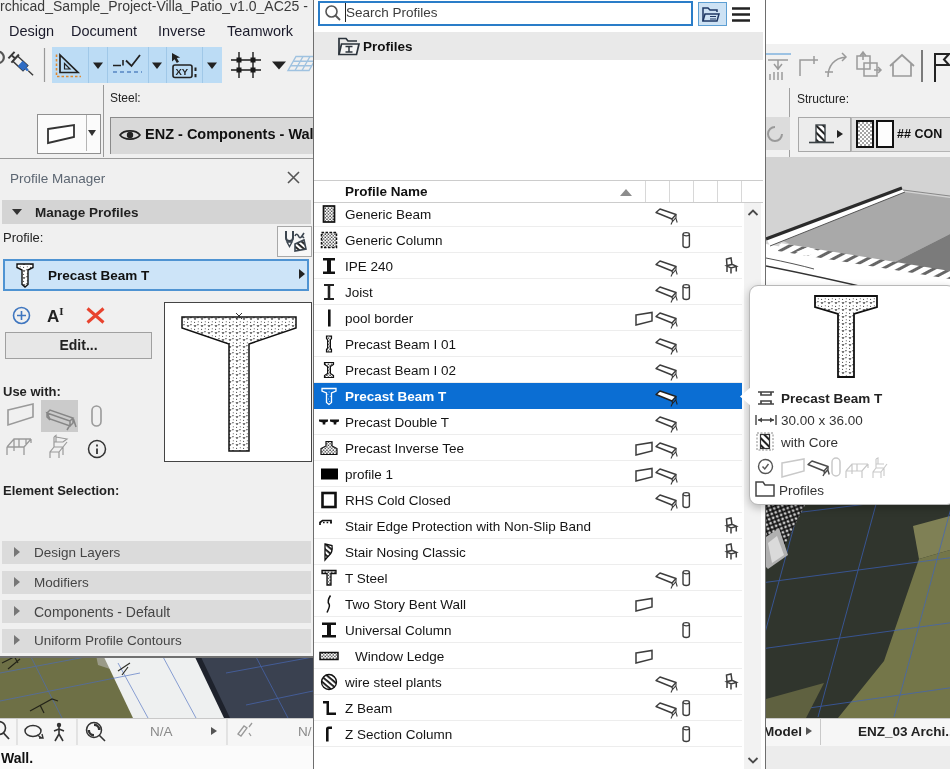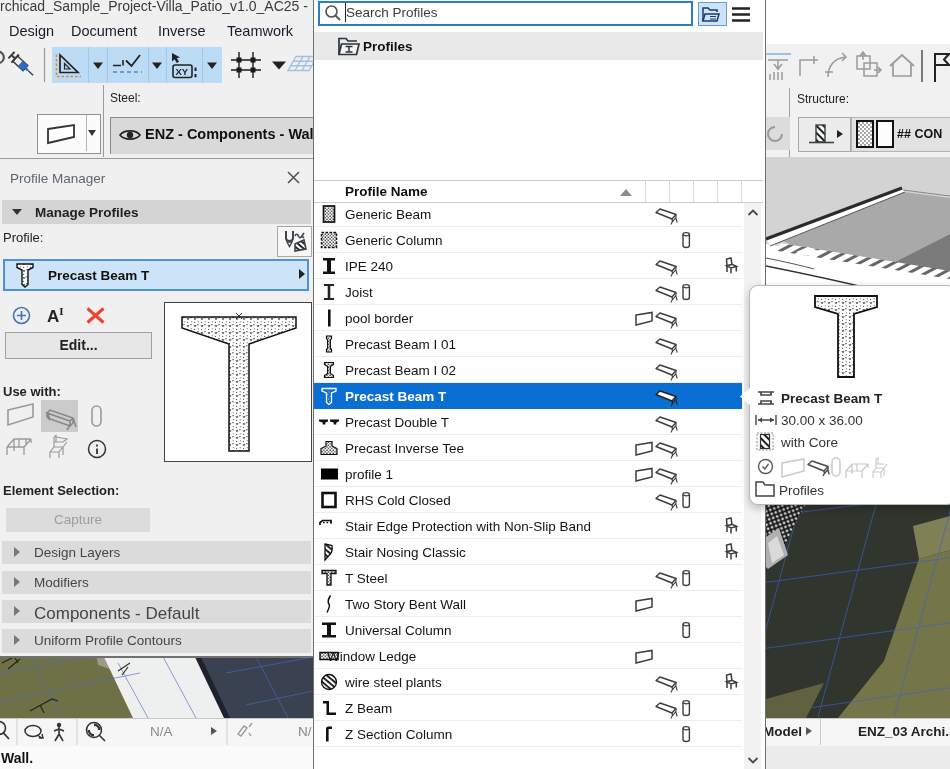--- a/index.html
+++ b/index.html
@@ -331,33 +331,32 @@
             </g>
   <rect x="88" y="7" width="9" height="20" rx="4.5"></rect>
   <path d="M3,48 L10,40 L27,40 M10,40 L10,52 M3,48 L3,56 M3,48 L20,48 L27,40 M20,48 L20,56 M27,40 L27,44 M15,40 L15,48 M22,40 L22,46" stroke-width="1.3"></path>
   <path d="M50,38 L50,48 L59,48 L59,56 M50,48 L46,53 L46,59 M59,48 L63,43 M50,38 L52,36.5 L52,43 M50,43 L59,43 L63,40 L52,38 M46,53 L55,53 L55,59 M55,53 L59,48" stroke-width="1.2"></path>
 </g>
 <circle cx="93" cy="50" r="8.5" fill="none" stroke="#333" stroke-width="1.5"></circle>
 <path d="M93,45.5 L93,47.5 M93,49.5 L93,55" stroke="#333" stroke-width="1.8"></path>
 </svg>
       </div>
   <div class="abs b" style="left:3px;top:324px;font-size:13px;color:#222">Element Selection:</div>
-  <div class="abs" style="left:6px;top:349px;width:144px;height:24px;background:#dcdcdc;text-align:center"><span style="font-size:13.5px;line-height:24px;color:#9d9d9d">Capture</span></div>
 
   <div class="abs" style="left:2px;top:382px;width:309px;height:23px;background:#dbdbdb"></div>
   <div class="abs" style="left:2px;top:412px;width:309px;height:23px;background:#dbdbdb"></div>
   <div class="abs" style="left:2px;top:441px;width:309px;height:23px;background:#dbdbdb"></div>
   <div class="abs" style="left:2px;top:470px;width:309px;height:24px;background:#dbdbdb"></div>
   <div class="abs" style="left:14px;top:388px;width:0;height:0;border-left:6px solid #777;border-top:5px solid transparent;border-bottom:5px solid transparent"></div>
   <div class="abs" style="left:14px;top:418px;width:0;height:0;border-left:6px solid #777;border-top:5px solid transparent;border-bottom:5px solid transparent"></div>
   <div class="abs" style="left:14px;top:447px;width:0;height:0;border-left:6px solid #777;border-top:5px solid transparent;border-bottom:5px solid transparent"></div>
   <div class="abs" style="left:14px;top:476px;width:0;height:0;border-left:6px solid #777;border-top:5px solid transparent;border-bottom:5px solid transparent"></div>
   <div class="abs" style="left:34px;top:386px;font-size:13.5px;color:#454545">Design Layers</div>
   <div class="abs" style="left:34px;top:416px;font-size:13.5px;color:#454545">Modifiers</div>
-  <div class="abs" style="left:34px;top:445px;font-size:17px;color:#454545">Components - Default</div>
+  <div class="abs" style="left:34px;top:445px;font-size:14px;color:#454545">Components - Default</div>
   <div class="abs" style="left:34px;top:474px;font-size:13.5px;color:#454545">Uniform Profile Contours</div>
 </div>
 
 <div class="abs" style="left:313px;top:0;width:453px;height:769px;background:#fff;border-left:1px solid #6e6e6e;border-right:1px solid #6e6e6e;box-sizing:border-box"></div>
 
 <div class="abs" style="left:318px;top:1px;width:375px;height:25px;background:#fff;border:2px solid #2a7dc8;box-sizing:border-box"></div>
 <div class="abs" style="left:324px;top:4px">
       <svg width="18" height="18" viewBox="0 0 18 18">
 <circle cx="7.5" cy="7.5" r="5.5" fill="none" stroke="#555" stroke-width="1.6"></circle>
 <path d="M11.5,11.5 L16,16" stroke="#555" stroke-width="1.8"></path>
@@ -654,21 +653,21 @@
         <path d="M3,3.2 L3,14.5 Q3,16.5 6.2,16.5 Q9.4,16.5 9.4,14.5 L9.4,3.2" fill="none" stroke="#3d3d3d" stroke-width="1.4"></path>
         <ellipse cx="6.2" cy="3.2" rx="3.2" ry="1.6" fill="none" stroke="#3d3d3d" stroke-width="1.2"></ellipse>
       </svg>
     </div>
 <div class="abs" style="left:314px;top:642px;width:428px;height:1px;background:#ededed"></div>
 <div class="abs" style="left:318px;top:646px">
       <svg width="22" height="20" viewBox="0 0 22 20">
         <rect x="2" y="6.5" width="18" height="7" fill="url(#fdots)" stroke="#111" stroke-width="1.5"></rect>
       </svg>
     </div>
-<div class="abs" style="left:327px;top:649px;font-size:13.5px;color:#141414;white-space:nowrap">Window Ledge</div>
+<div class="abs" style="left:355px;top:649px;font-size:13.5px;color:#141414;white-space:nowrap">Window Ledge</div>
 <div class="abs" style="left:634px;top:648px">
       <svg width="20" height="17" viewBox="0 0 20 17">
         <path d="M2,5 L18,2.5 L18,11 L2,15 Z" fill="none" stroke="#3d3d3d" stroke-width="1.5"></path>
       </svg>
     </div>
 <div class="abs" style="left:314px;top:668px;width:428px;height:1px;background:#ededed"></div>
 <div class="abs" style="left:318px;top:672px">
       <svg width="22" height="20" viewBox="0 0 22 20">
         <circle cx="11" cy="10" r="7.5" fill="url(#fhatch)" stroke="#111" stroke-width="1.3"></circle>
       </svg>

